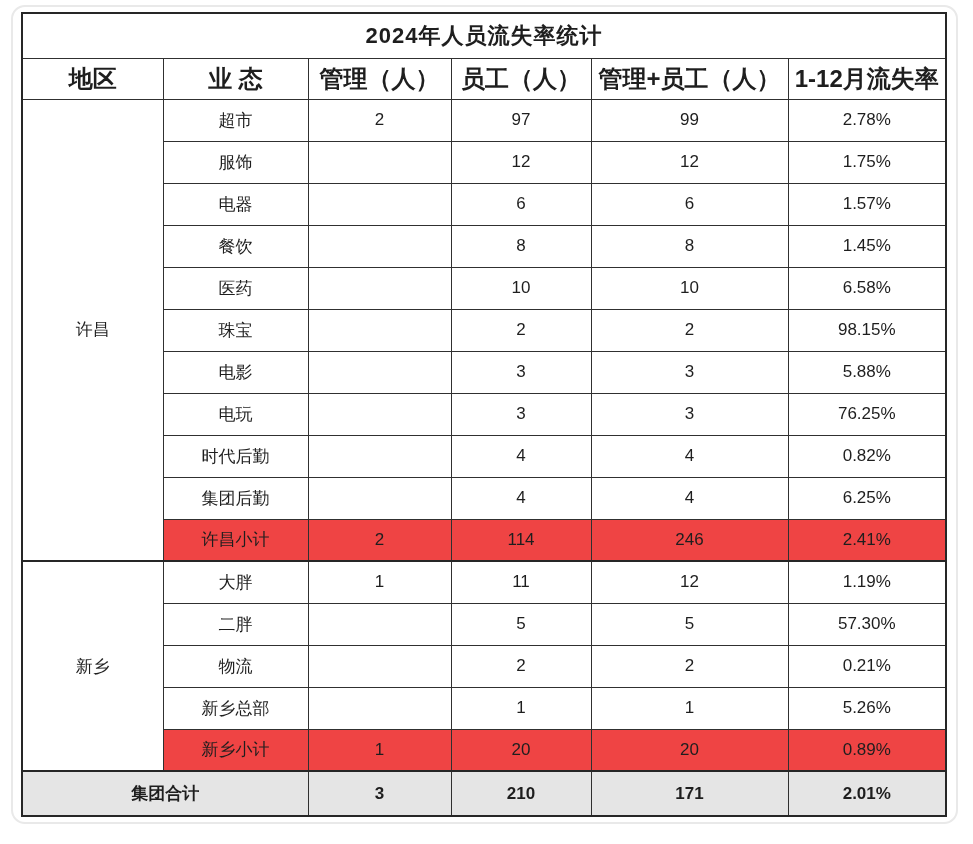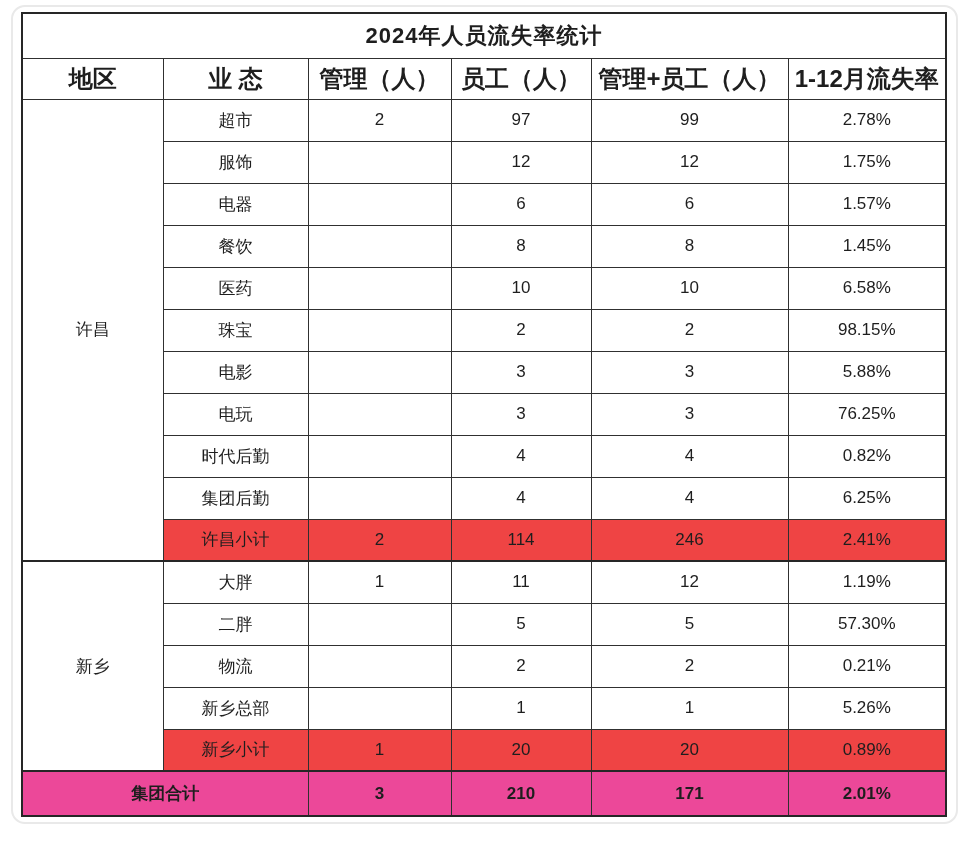--- a/index.html
+++ b/index.html
@@ -39,21 +39,21 @@
   }
   tr.title-row { height: 45px; }
   tr.title-row th { font-size: 22px; font-weight: bold; letter-spacing: 1px; }
   tr.header-row { height: 41px; }
   tr.header-row th { font-weight: bold; font-size: 24px; }
   tbody tr { height: 42px; }
   tr.subtotal-row td { background: #ef4444; }
   tr.section-start td { border-top: 2px solid #262626; text-align: center; }
   tr.grand-total-row { height: 45px; }
   tr.grand-total-row td {
-    background: #ec4899;
+    background: #e5e5e5;
     font-weight: bold;
     border-top: 2px solid #262626;
     text-align: center;
   }
 </style>
 </head>
 <body>
 
 <div class="card">
   <table class="stats-table">

